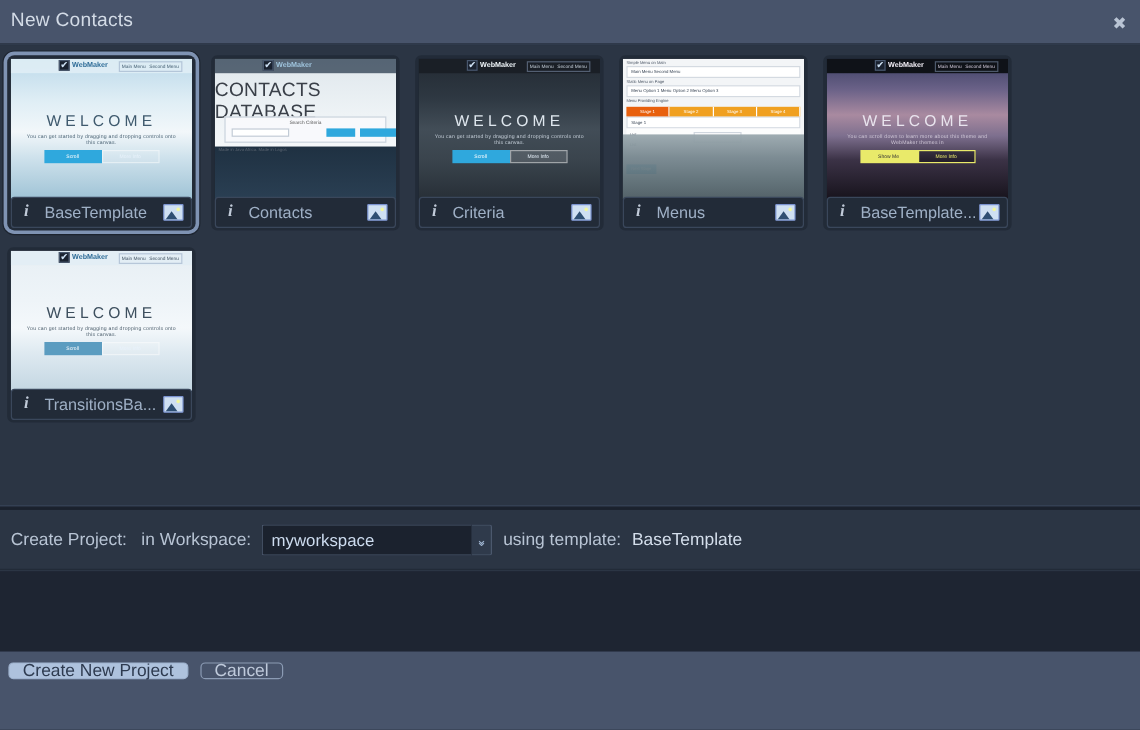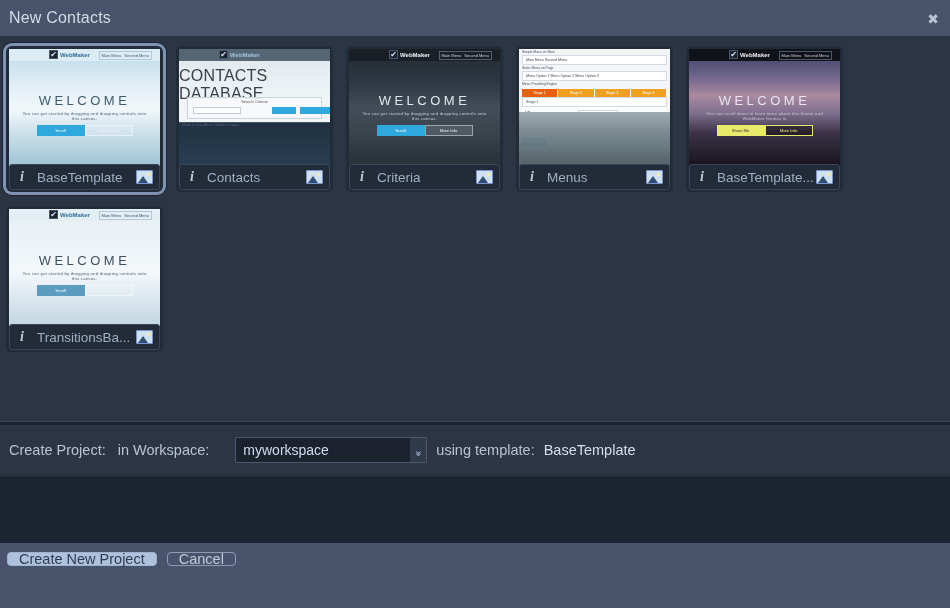--- a/index.html
+++ b/index.html
@@ -185,21 +185,21 @@
   }
   .form-label { font-size: 14.5px; color: #b8c4d4; }
   .text-input {
     height: 26px; background: #1b222e;
     border: 1px solid #4b586d; border-radius: 2px;
     color: #cddcef; font-size: 14px;
     padding: 0 7px; outline: none;
     font-family: "Liberation Sans", sans-serif;
   }
   #project-name-input { width: 170px; margin-left: 10px; }
-  #workspace-input { width: 175px; margin-left: 26px; border-right: none; border-radius: 2px 0 0 2px; }
+  #workspace-input { width: 175px; margin-left: 9px; border-right: none; border-radius: 2px 0 0 2px; }
   .select-arrow {
     width: 17px; height: 26px;
     background: #2f3a4b; border: 1px solid #4b586d; border-left: none;
     border-radius: 0 2px 2px 0;
     display: flex; align-items: center; justify-content: center;
     color: #9fb4d0; font-size: 11px; cursor: pointer;
     line-height: 8px; flex-direction: column;
   }
   .select-arrow span { display:block; height: 6px; }
   .using-label { font-size: 14.5px; color: #b8c4d4; margin-left: 9px; }

